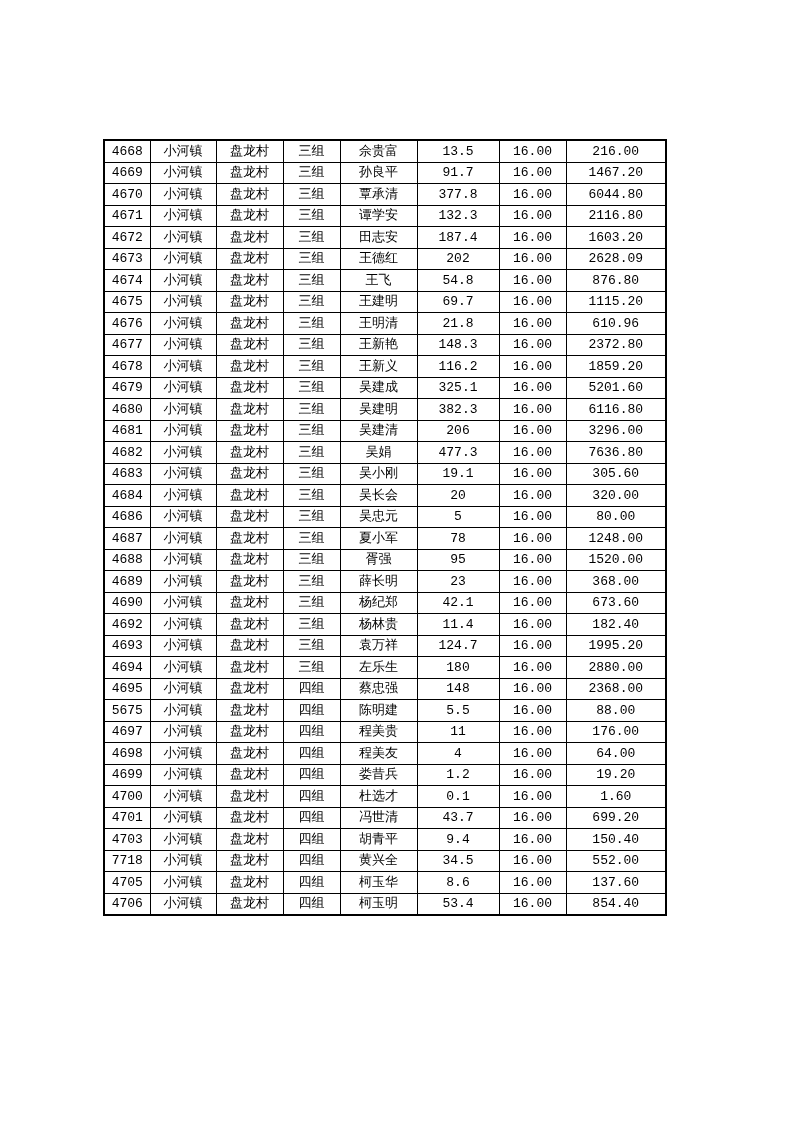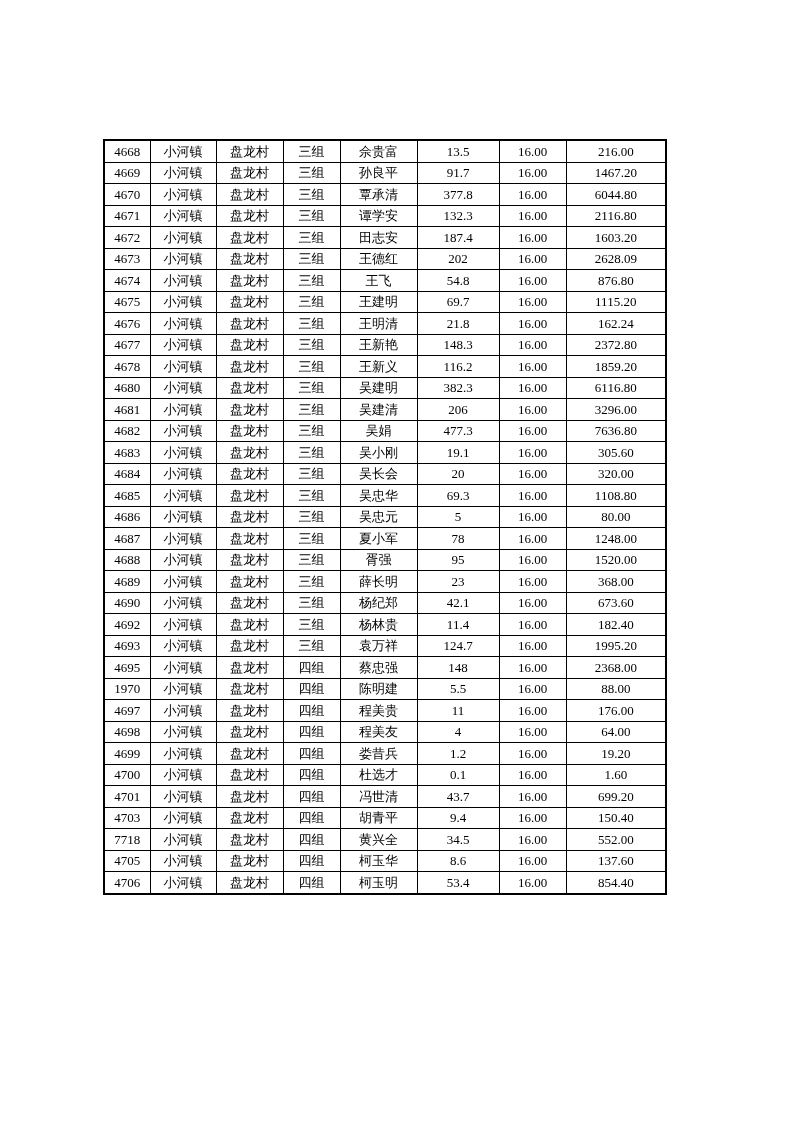--- a/index.html
+++ b/index.html
@@ -6,21 +6,21 @@
     margin: 0;
     padding: 0;
     background: #ffffff;
   }
   .page {
     position: relative;
     width: 793px;
     height: 1122px;
     background: #ffffff;
     overflow: hidden;
-    font-family: Liberation Serif, serif;
+    font-family: Liberation Mono, monospace;
     color: #000000;
   }
   table.data-table {
     position: absolute;
     left: 103px;
     top: 139px;
     border-collapse: collapse;
     table-layout: fixed;
     border: 2px solid #000000;
   }
@@ -141,21 +141,21 @@
           <td>1115.20</td>
         </tr>
         <tr>
           <td>4676</td>
           <td>小河镇</td>
           <td>盘龙村</td>
           <td>三组</td>
           <td>王明清</td>
           <td>21.8</td>
           <td>16.00</td>
-          <td>162.24</td>
+          <td>610.96</td>
         </tr>
         <tr>
           <td>4677</td>
           <td>小河镇</td>
           <td>盘龙村</td>
           <td>三组</td>
           <td>王新艳</td>
           <td>148.3</td>
           <td>16.00</td>
           <td>2372.80</td>
@@ -164,20 +164,30 @@
           <td>4678</td>
           <td>小河镇</td>
           <td>盘龙村</td>
           <td>三组</td>
           <td>王新义</td>
           <td>116.2</td>
           <td>16.00</td>
           <td>1859.20</td>
         </tr>
         <tr>
+          <td>4679</td>
+          <td>小河镇</td>
+          <td>盘龙村</td>
+          <td>三组</td>
+          <td>吴建成</td>
+          <td>325.1</td>
+          <td>16.00</td>
+          <td>5201.60</td>
+        </tr>
+        <tr>
           <td>4680</td>
           <td>小河镇</td>
           <td>盘龙村</td>
           <td>三组</td>
           <td>吴建明</td>
           <td>382.3</td>
           <td>16.00</td>
           <td>6116.80</td>
         </tr>
         <tr>
@@ -214,30 +224,20 @@
           <td>4684</td>
           <td>小河镇</td>
           <td>盘龙村</td>
           <td>三组</td>
           <td>吴长会</td>
           <td>20</td>
           <td>16.00</td>
           <td>320.00</td>
         </tr>
         <tr>
-          <td>4685</td>
-          <td>小河镇</td>
-          <td>盘龙村</td>
-          <td>三组</td>
-          <td>吴忠华</td>
-          <td>69.3</td>
-          <td>16.00</td>
-          <td>1108.80</td>
-        </tr>
-        <tr>
           <td>4686</td>
           <td>小河镇</td>
           <td>盘龙村</td>
           <td>三组</td>
           <td>吴忠元</td>
           <td>5</td>
           <td>16.00</td>
           <td>80.00</td>
         </tr>
         <tr>
@@ -294,31 +294,41 @@
           <td>4693</td>
           <td>小河镇</td>
           <td>盘龙村</td>
           <td>三组</td>
           <td>袁万祥</td>
           <td>124.7</td>
           <td>16.00</td>
           <td>1995.20</td>
         </tr>
         <tr>
+          <td>4694</td>
+          <td>小河镇</td>
+          <td>盘龙村</td>
+          <td>三组</td>
+          <td>左乐生</td>
+          <td>180</td>
+          <td>16.00</td>
+          <td>2880.00</td>
+        </tr>
+        <tr>
           <td>4695</td>
           <td>小河镇</td>
           <td>盘龙村</td>
           <td>四组</td>
           <td>蔡忠强</td>
           <td>148</td>
           <td>16.00</td>
           <td>2368.00</td>
         </tr>
         <tr>
-          <td>1970</td>
+          <td>5675</td>
           <td>小河镇</td>
           <td>盘龙村</td>
           <td>四组</td>
           <td>陈明建</td>
           <td>5.5</td>
           <td>16.00</td>
           <td>88.00</td>
         </tr>
         <tr>
           <td>4697</td>

